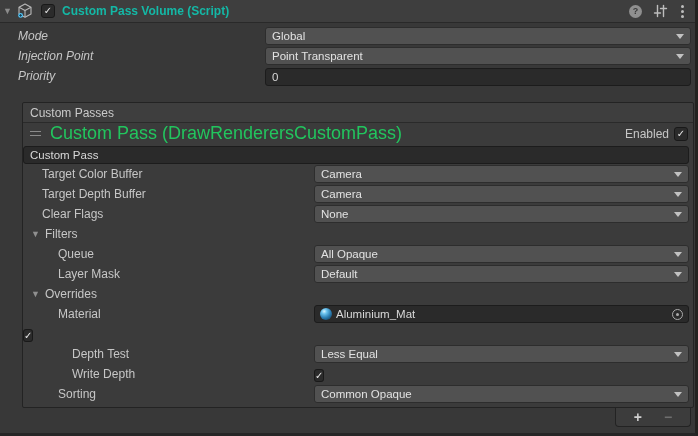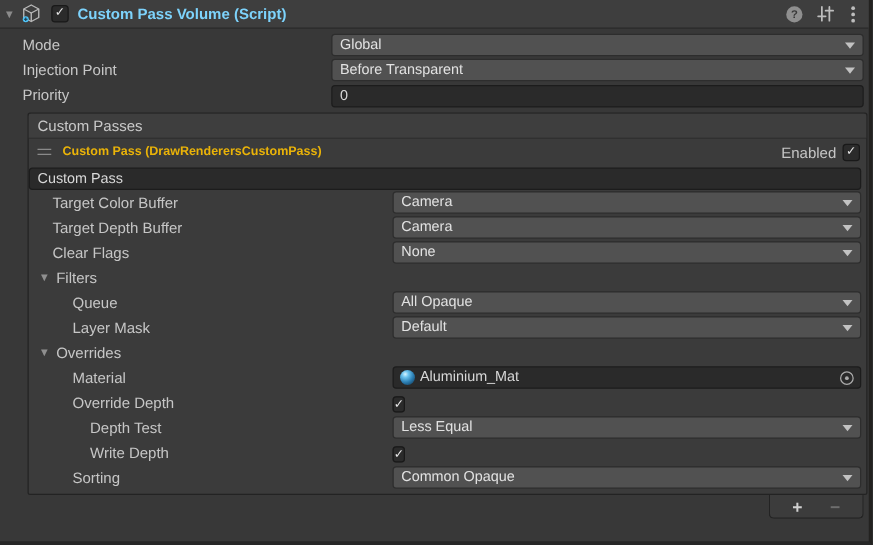--- a/index.html
+++ b/index.html
@@ -17,71 +17,71 @@
     display:flex; align-items:center;
   }
   .fold-arrow { width:15px; text-align:center; color:#8b8b8b; font-size:9px; cursor:pointer; }
   .cube-icon { width:18px; height:18px; margin-left:1px; display:flex; }
   .checkbox {
     width:14px; height:14px; background:#2b2b2b; border:1px solid #191919;
     border-radius:3px; color:#e8e8e8; font-size:10px; line-height:12px;
     text-align:center; flex:0 0 auto;
   }
   .hdr-check { margin-left:7px; }
-  .hdr-title { font-weight:bold; color:#7dd3fc; font-size:12px; margin-left:7px; }
+  .hdr-title { font-weight:bold; color:#14b8a6; font-size:12px; margin-left:7px; }
   .hdr-right { margin-left:auto; display:flex; align-items:center; gap:11px; padding-right:9px; }
   .help-icon {
     width:13px; height:13px; border-radius:50%; background:#8f8f8f;
     color:#393939; font-size:9px; font-weight:bold; line-height:13px; text-align:center;
   }
   .preset-icon { display:flex; }
   .kebab-icon { display:flex; flex-direction:column; gap:2px; padding:1px 2px; }
   .kebab-icon i { width:3px; height:3px; border-radius:50%; background:#bdbdbd; }
   
   .row { display:flex; align-items:center; height:20px; }
   .lbl { color:#c6c6c6; font-size:12px; white-space:nowrap; overflow:hidden; }
   .props { padding-top:3px; }
-  .props .lbl { flex:0 0 265px; padding-left:18px; }
+  .props .lbl { flex:0 0 265px; padding-left:18px;font-style:italic; }
   .field { flex:1; margin-right:4px; position:relative; height:18px; }
   .dropdown {
     height:18px; width:100%; background:#515151; border:1px solid #2d2d2d; border-radius:3px;
     display:flex; align-items:center; color:#e2e2e2; font-size:11.5px;
     padding:0 18px 0 6px; cursor:default;
   }
   .dd-arrow {
     position:absolute; right:7px; top:7px; width:0; height:0;
     border-left:4px solid transparent; border-right:4px solid transparent;
     border-top:5px solid #c2c2c2;
   }
   .textinput {
     width:100%; height:18px; background:#2a2a2a; border:1px solid #1c1c1c; border-radius:3px;
     color:#d8d8d8; font-size:11.5px; padding:0 6px; font-family:inherit; outline:none;
   }
   
   .box {
-    margin:4px 1px 0 22px; background:#3b3b3b;
+    margin:16px 1px 0 22px; background:#3b3b3b;
     border:1px solid #232323; border-radius:2px;
   }
   .box-header {
     height:20px; background:#3e3e3e; border-bottom:1px solid #2a2a2a;
     display:flex; align-items:center; padding-left:7px;
     color:#c9c9c9; font-size:12px; border-radius:2px 2px 0 0;
   }
   .box .lbl { flex:0 0 291px; }
   .ind1 { padding-left:19px; }
   .ind2 { padding-left:35px; }
   .ind3 { padding-left:49px; }
   .foldrow { display:flex; align-items:center; gap:5px; }
   .tri { color:#8f8f8f; font-size:9px; cursor:pointer; }
   .pass-header { height:21px; display:flex; align-items:center; }
   .drag-handle {
     width:11px; height:5px; margin-left:7px; cursor:grab;
     border-top:1px solid #8a8a8a; border-bottom:1px solid #8a8a8a;
   }
-  .pass-title { font-weight:bold; color:#eab308; font-size:10px; margin-left:9px; }
+  .pass-title { font-weight:normal; color:#22c55e; font-size:18px; margin-left:9px; }
   .enabled-wrap { margin-left:auto; display:flex; align-items:flex-start; gap:5px; padding-right:5px; }
   .enabled-wrap .lbl { flex:none; }
   .objfield {
     width:100%; height:18px; background:#2a2a2a; border:1px solid #1c1c1c; border-radius:3px;
     display:flex; align-items:center; padding:0 5px; gap:4px; color:#d8d8d8; font-size:11.5px;
     cursor:default;
   }
   .mat-sphere {
     width:12px; height:12px; border-radius:50%; flex:0 0 auto;
     background:radial-gradient(circle at 35% 28%, #d8f3ff 0%, #6cc4ef 22%, #2c7fb4 55%, #0d2c45 100%);
@@ -151,21 +151,21 @@
         <span class="dropdown">
           <span>Global</span>
         </span>
         <i class="dd-arrow"></i>
       </span>
     </div>
     <div class="row">
       <span class="lbl">Injection Point</span>
       <span class="field">
         <span class="dropdown">
-          <span>Before Transparent</span>
+          <span>Point Transparent</span>
         </span>
         <i class="dd-arrow"></i>
       </span>
     </div>
     <div class="row">
       <span class="lbl">Priority</span>
       <span class="field">
         <input class="textinput" value="0" style="">
       </span>
     </div>
@@ -261,21 +261,20 @@
         <span class="objfield">
           <span class="mat-sphere"></span>
           <span>Aluminium_Mat</span>
           <span class="picker-icon"></span>
         </span>
       </span>
     </div>
 
 
     <div class="row">
-      <span class="lbl ind2">Override Depth</span>
       <span class="field">
         <span class="checkbox" style="margin-top:2px;">✓</span>
       </span>
     </div>
 
     <div class="row">
       <span class="lbl ind3">Depth Test</span>
       <span class="field">
         <span class="dropdown">
           <span>Less Equal</span>

